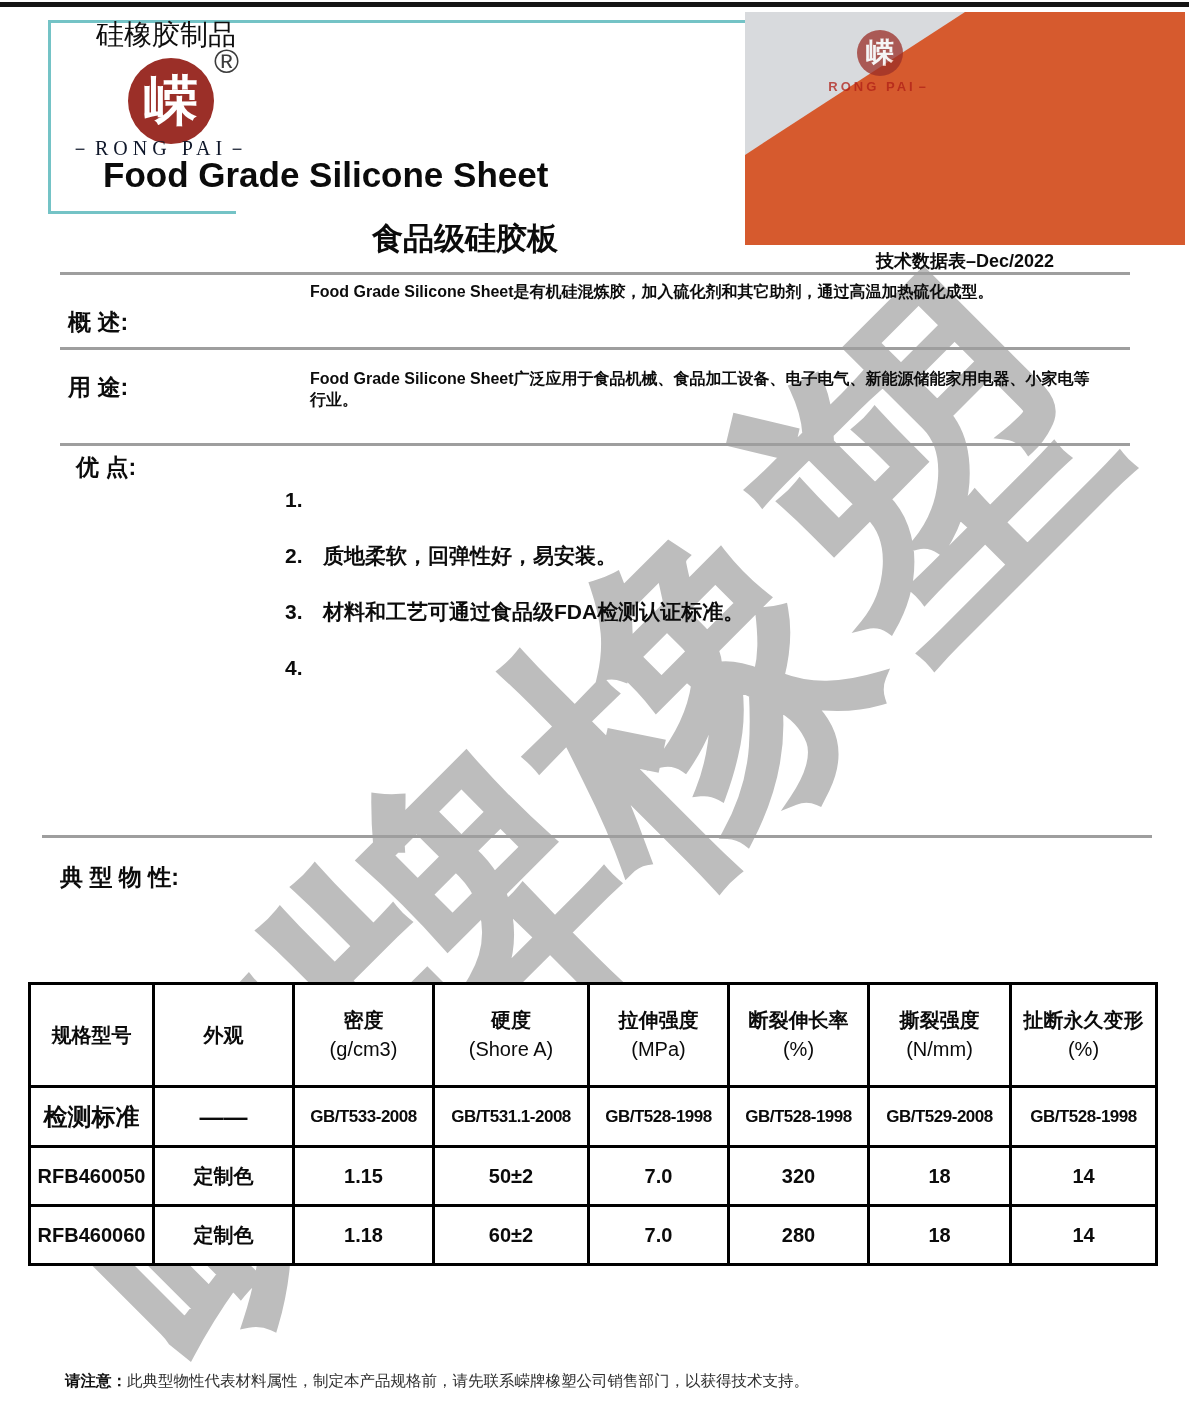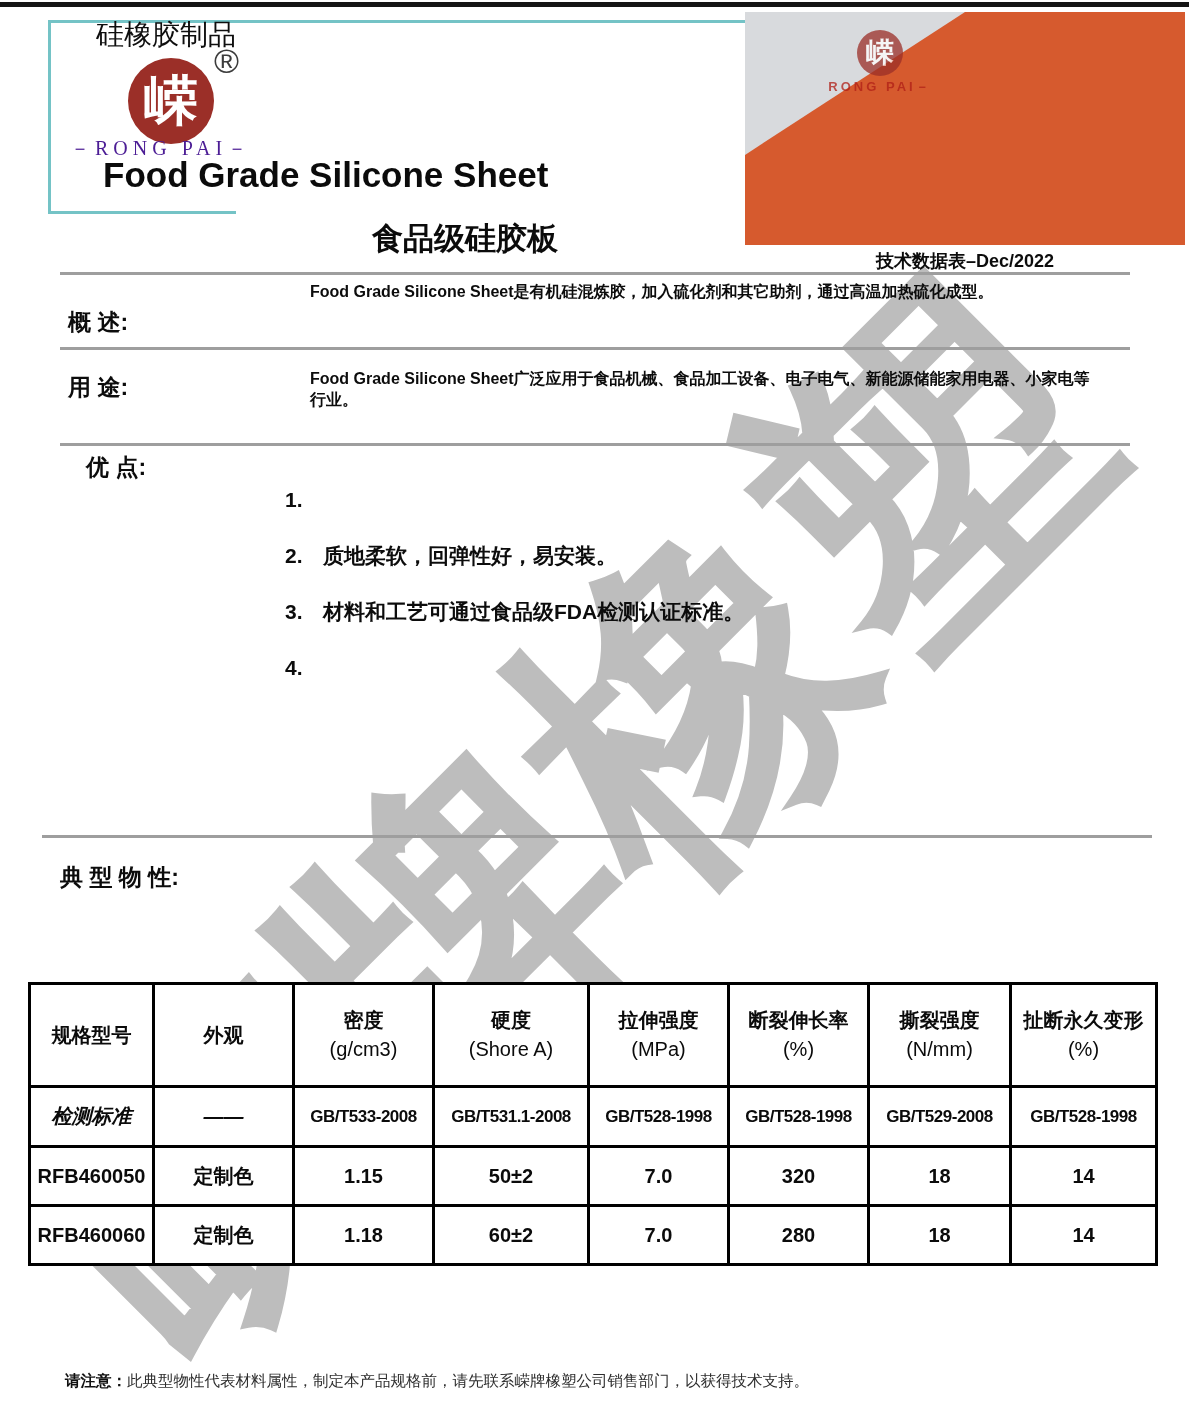--- a/index.html
+++ b/index.html
@@ -20,21 +20,21 @@
   
   .brand-box{left:48px;top:20px;width:694px;height:191px;border-left:3px solid #74c3c6;border-top:3px solid #74c3c6;}
   .brand-box-bottom{left:48px;top:211px;width:188px;height:3px;background:#74c3c6;}
   .brand-category{left:96px;top:16px;font-size:28px;color:#0e0e0e;}
   .logo-circle{
     left:128px;top:58px;width:86px;height:86px;border-radius:50%;
     background:#9b2f28;color:#fff;display:flex;align-items:center;justify-content:center;
     font-size:54px;font-weight:bold;
   }
   .reg-mark{left:214px;top:42px;font-size:34px;color:#3c3c3c;}
-  .rongpai{left:70px;top:135px;font-size:20px;letter-spacing:5px;color:#4c1d95;font-family:"Liberation Serif","DejaVu Serif",serif;}
+  .rongpai{left:70px;top:135px;font-size:20px;letter-spacing:5px;color:#0f172a;font-family:"Liberation Serif","DejaVu Serif",serif;}
   .title-en{left:103px;top:155px;font-size:35px;font-weight:bold;color:#0b0b0b;}
   .title-zh{left:372px;top:218px;font-size:31px;font-weight:bold;color:#0b0b0b;text-align:right;}
   
   .photo{left:745px;top:12px;width:440px;height:233px;background:#d8dadd;overflow:hidden;}
   .sheet{position:absolute;width:840px;height:560px;transform:rotate(-33deg);box-shadow:3px 4px 0 rgba(60,40,30,.18);}
   .s0{left:-310px;top:150px;background:#ad3a1d;}
   .s1{left:-245px;top:100px;background:#b3b8be;}
   .s2{left:-182px;top:55px;background:#a8bddd;}
   .s3{left:-120px;top:12px;background:#f2f4f6;}
   .s4{left:-58px;top:-30px;background:#b5c6e4;}
@@ -48,40 +48,40 @@
   
   .rule{height:3px;background:#9e9e9e;}
   .rule1{left:60px;top:272px;width:1070px;}
   .rule2{left:60px;top:347px;width:1070px;}
   .rule3{left:60px;top:443px;width:1070px;}
   .rule4{left:42px;top:835px;width:1110px;}
   
   .sec-label{font-size:23px;font-weight:bold;color:#0c0c0c;white-space:nowrap;}
   .lab-overview{left:68px;top:283px;margin-top:24px;}
   .lab-usage{left:68px;top:372px;}
-  .lab-adv{left:86px;top:452px;}
+  .lab-adv{left:76px;top:452px;}
   .lab-props{left:60px;top:862px;}
   .sec-text{left:310px;width:792px;font-size:16px;font-weight:bold;line-height:1.32;color:#0c0c0c;}
   .txt-overview{top:281px;}
   .txt-usage{top:368px;}
   .adv-list{left:285px;top:483px;width:820px;}
   .adv-item{display:flex;margin-bottom:23px;font-size:21px;font-weight:bold;color:#0c0c0c;line-height:33px;}
   .adv-num{width:38px;flex:none;}
   
   .props-table{
     left:28px;top:982px;width:1127px;border-collapse:collapse;background:#fff;
     table-layout:fixed;
   }
   .props-table td,.props-table th{
     border:3px solid #000;text-align:center;vertical-align:middle;
     font-weight:bold;color:#0b0b0b;padding:0 2px;overflow:hidden;
   }
   .props-table th{height:100px;font-size:20px;line-height:1.45;font-weight:bold;}
   .row-std td{height:57px;font-size:17px;letter-spacing:-0.5px;}
-  .row-std td.first{font-size:20px;letter-spacing:0;font-style:italic;}
+  .row-std td.first{font-size:24px;letter-spacing:0;}
   .row-data td{height:56px;font-size:20px;}
   .c0{width:124px;}.c1{width:140px;}.c2{width:140px;}.c3{width:155px;}
   .c4{width:140px;}.c5{width:140px;}.c6{width:142px;}.c7{width:146px;}
   .h-unit{font-weight:normal;}
   
   .footer-note{left:65px;top:1371px;width:1080px;font-size:15.5px;color:#2e2e2e;}
   .footer-note b{color:#111;text-align:right;}
 </style>
 </head>
 <body>

